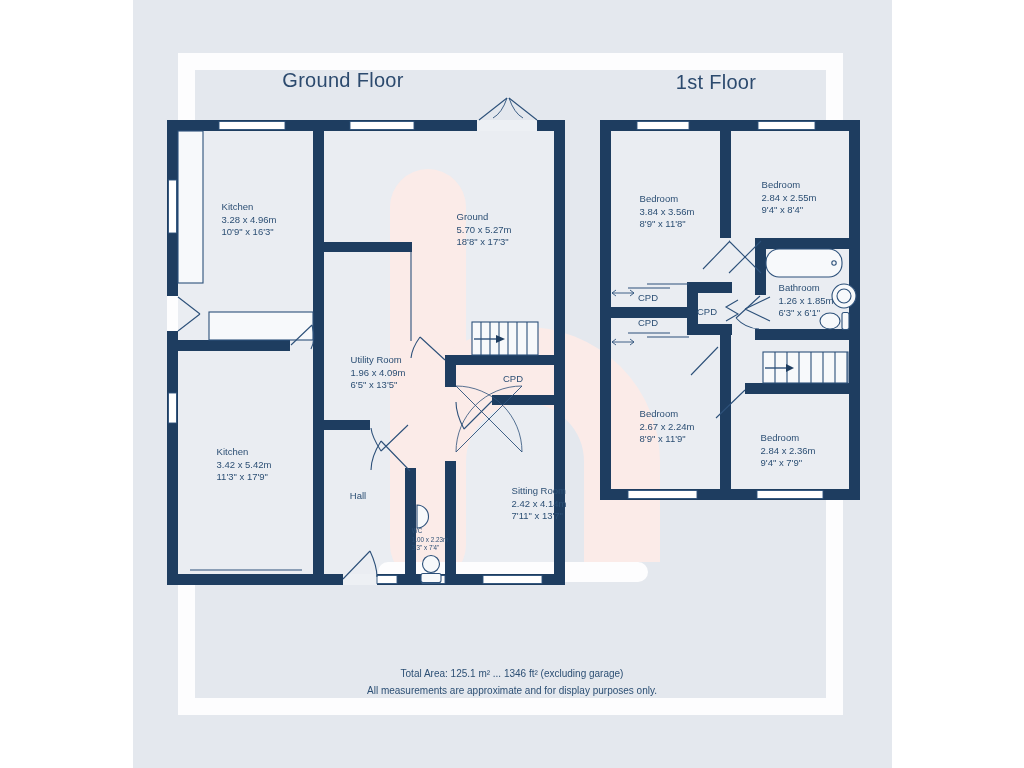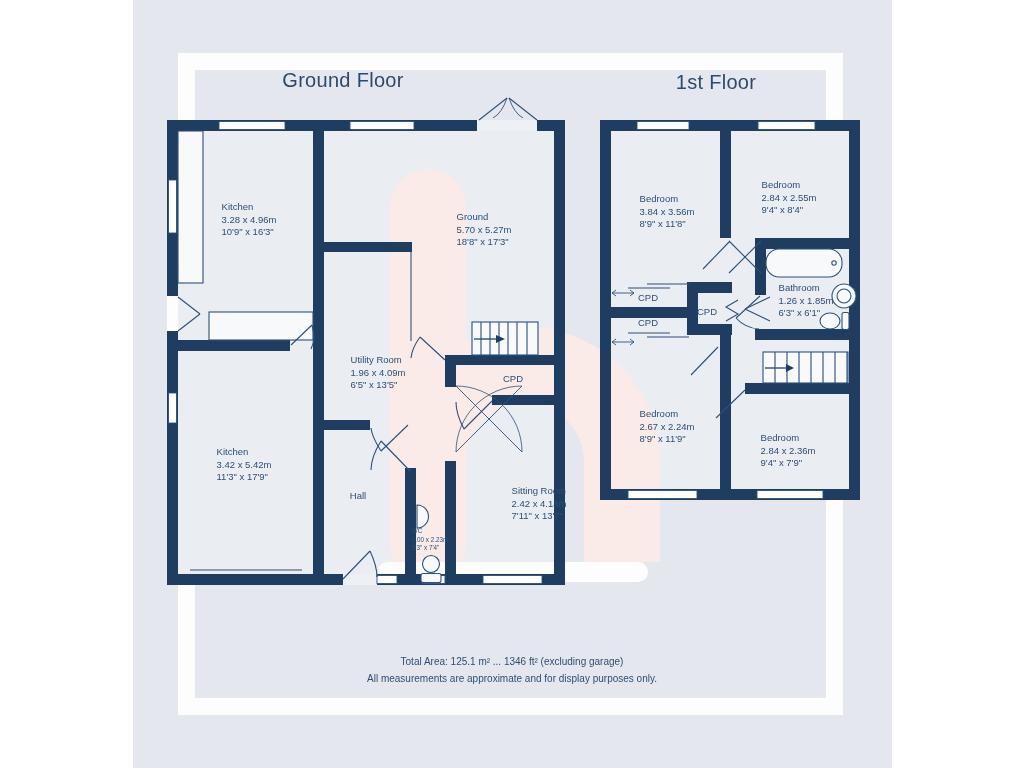--- a/index.html
+++ b/index.html
@@ -22,21 +22,21 @@
     color:#2c4a6e;font-size:20px;letter-spacing:.3px;white-space:nowrap;
   }
   .room-label{
     position:absolute;transform:translate(-50%,-50%);
     text-align:left;color:#2c4f74;font-size:9.5px;line-height:12.5px;
     white-space:nowrap;
   }
   .room-label.small{font-size:6.3px;line-height:8.5px;}
   .footer{
     position:absolute;left:512px;text-align:center;color:#2c4f74;
-    font-size:10px;transform:translateX(-50%);white-space:nowrap;
+    font-size:10px;transform:translateX(-50%);white-space:nowrap;margin-top:12px;
   }
 </style>
 </head>
 <body>
 
 <div class="panel"></div>
 <div class="frame"></div>
 
 <svg class="plan-svg" viewBox="0 0 1024 768" xmlns="http://www.w3.org/2000/svg">
 

